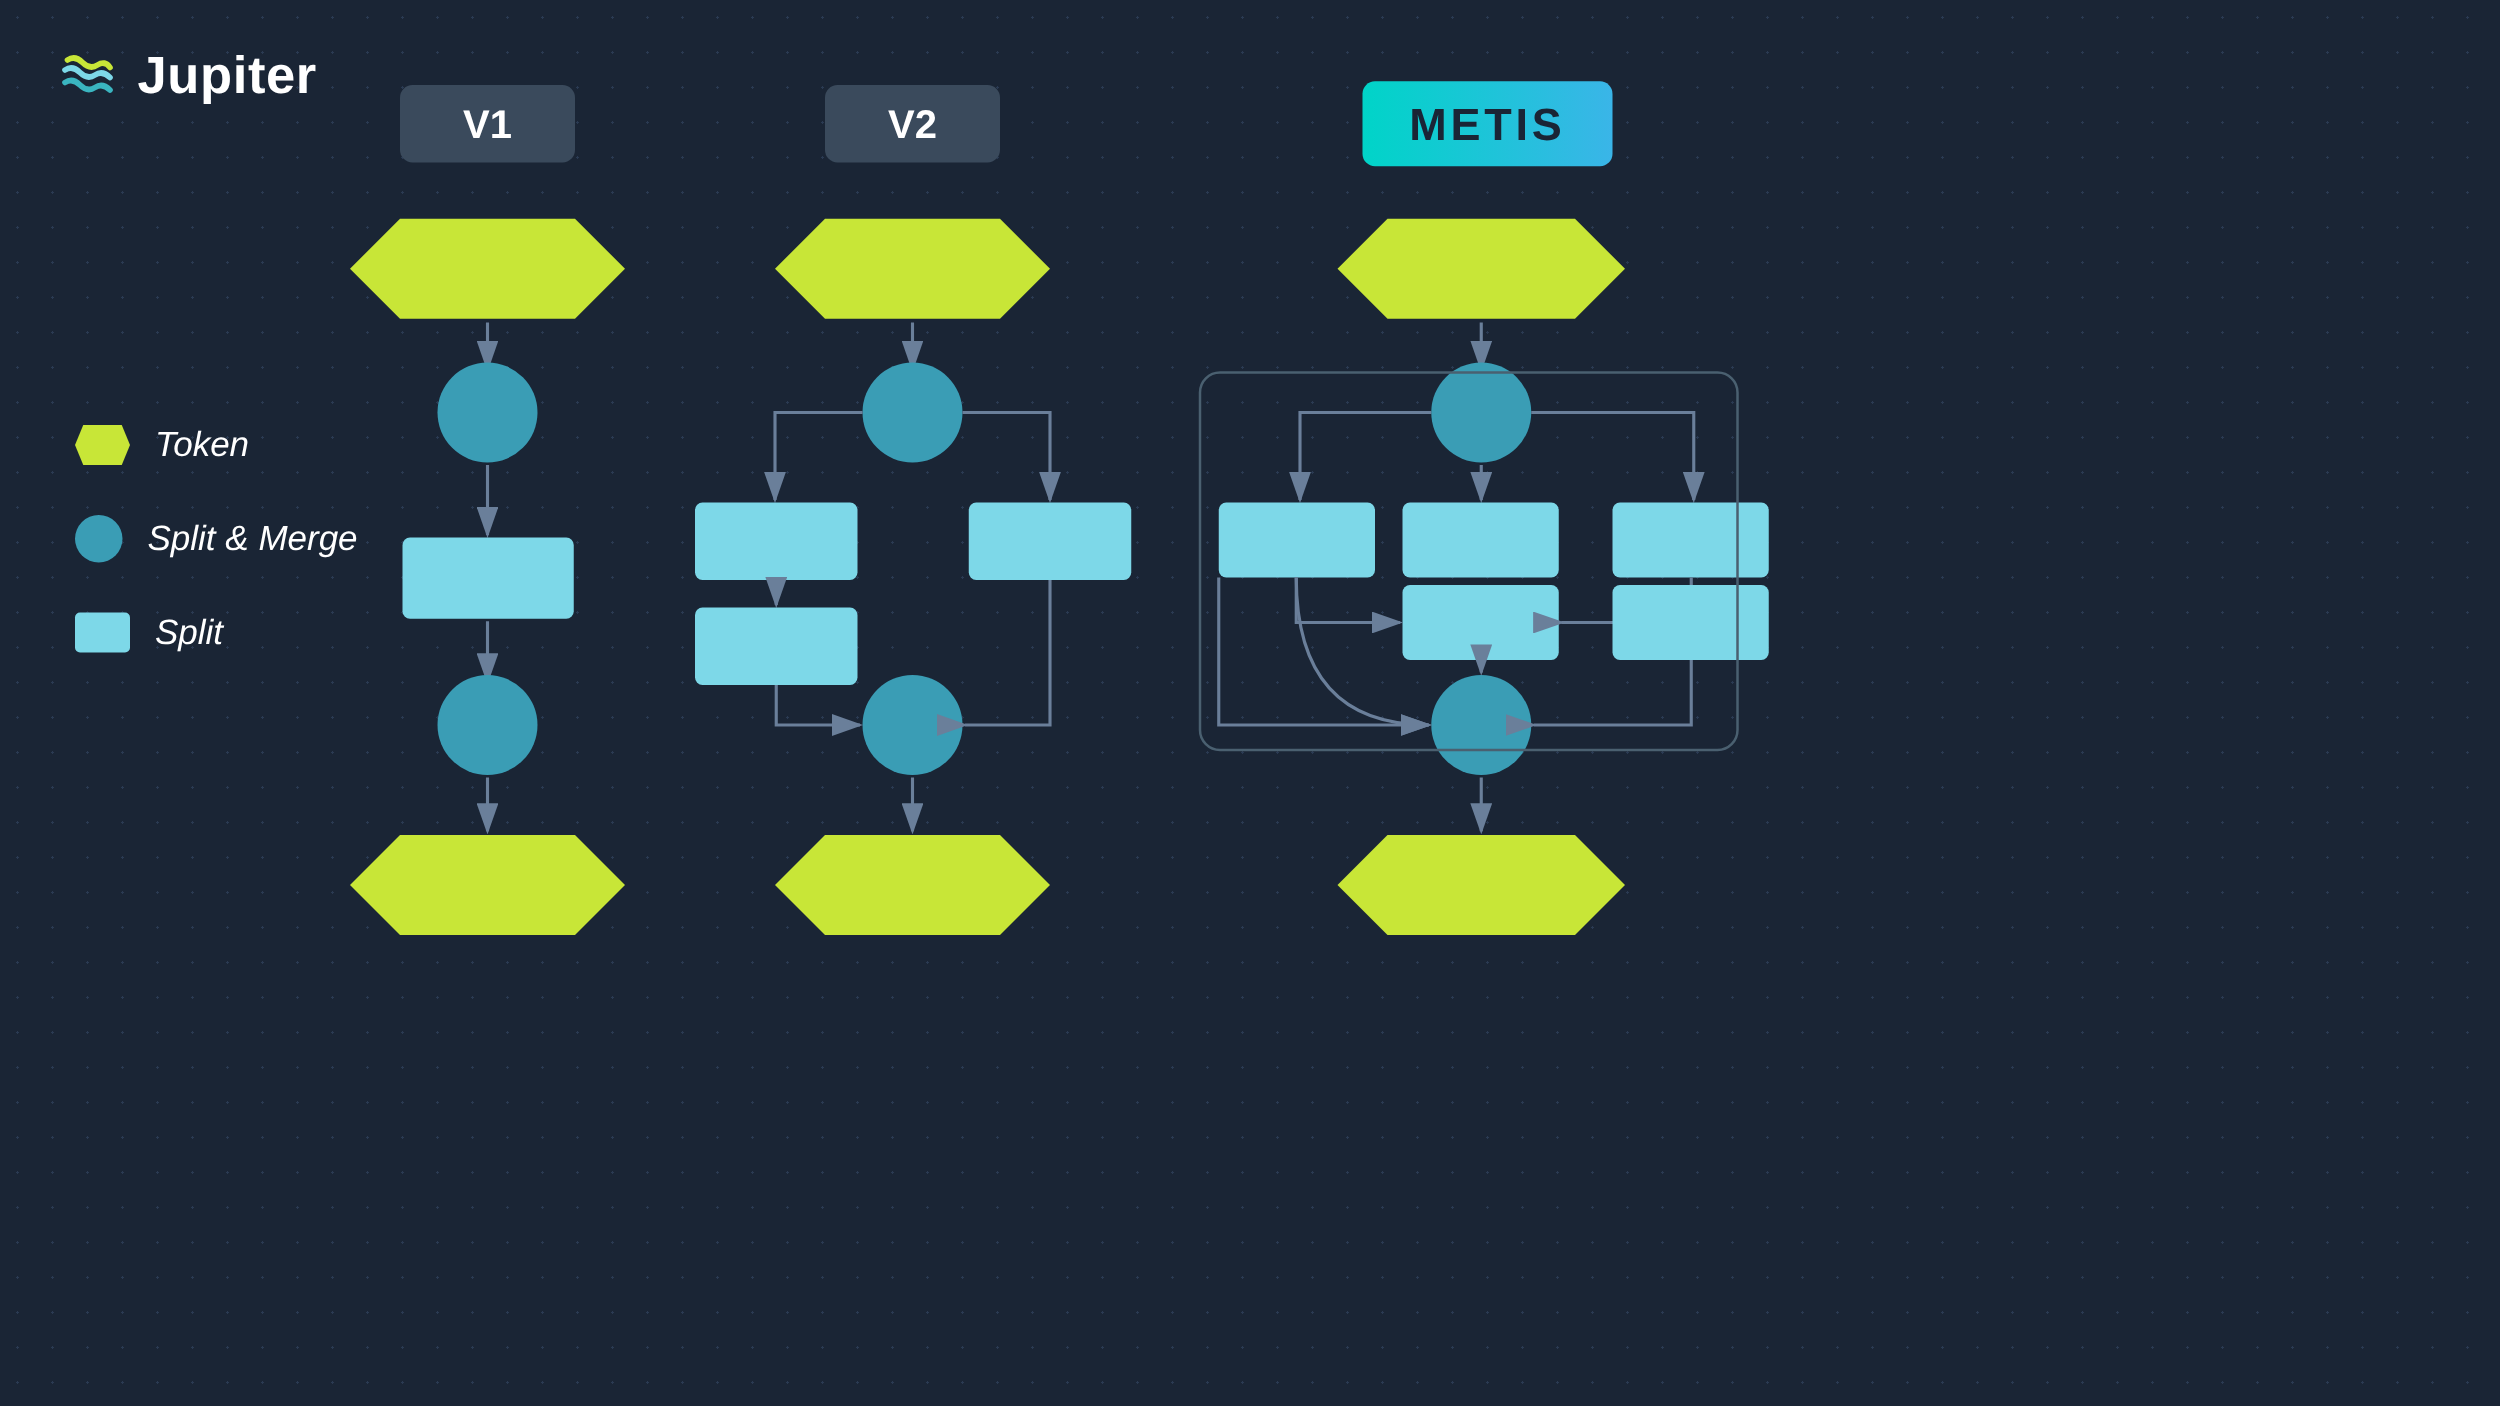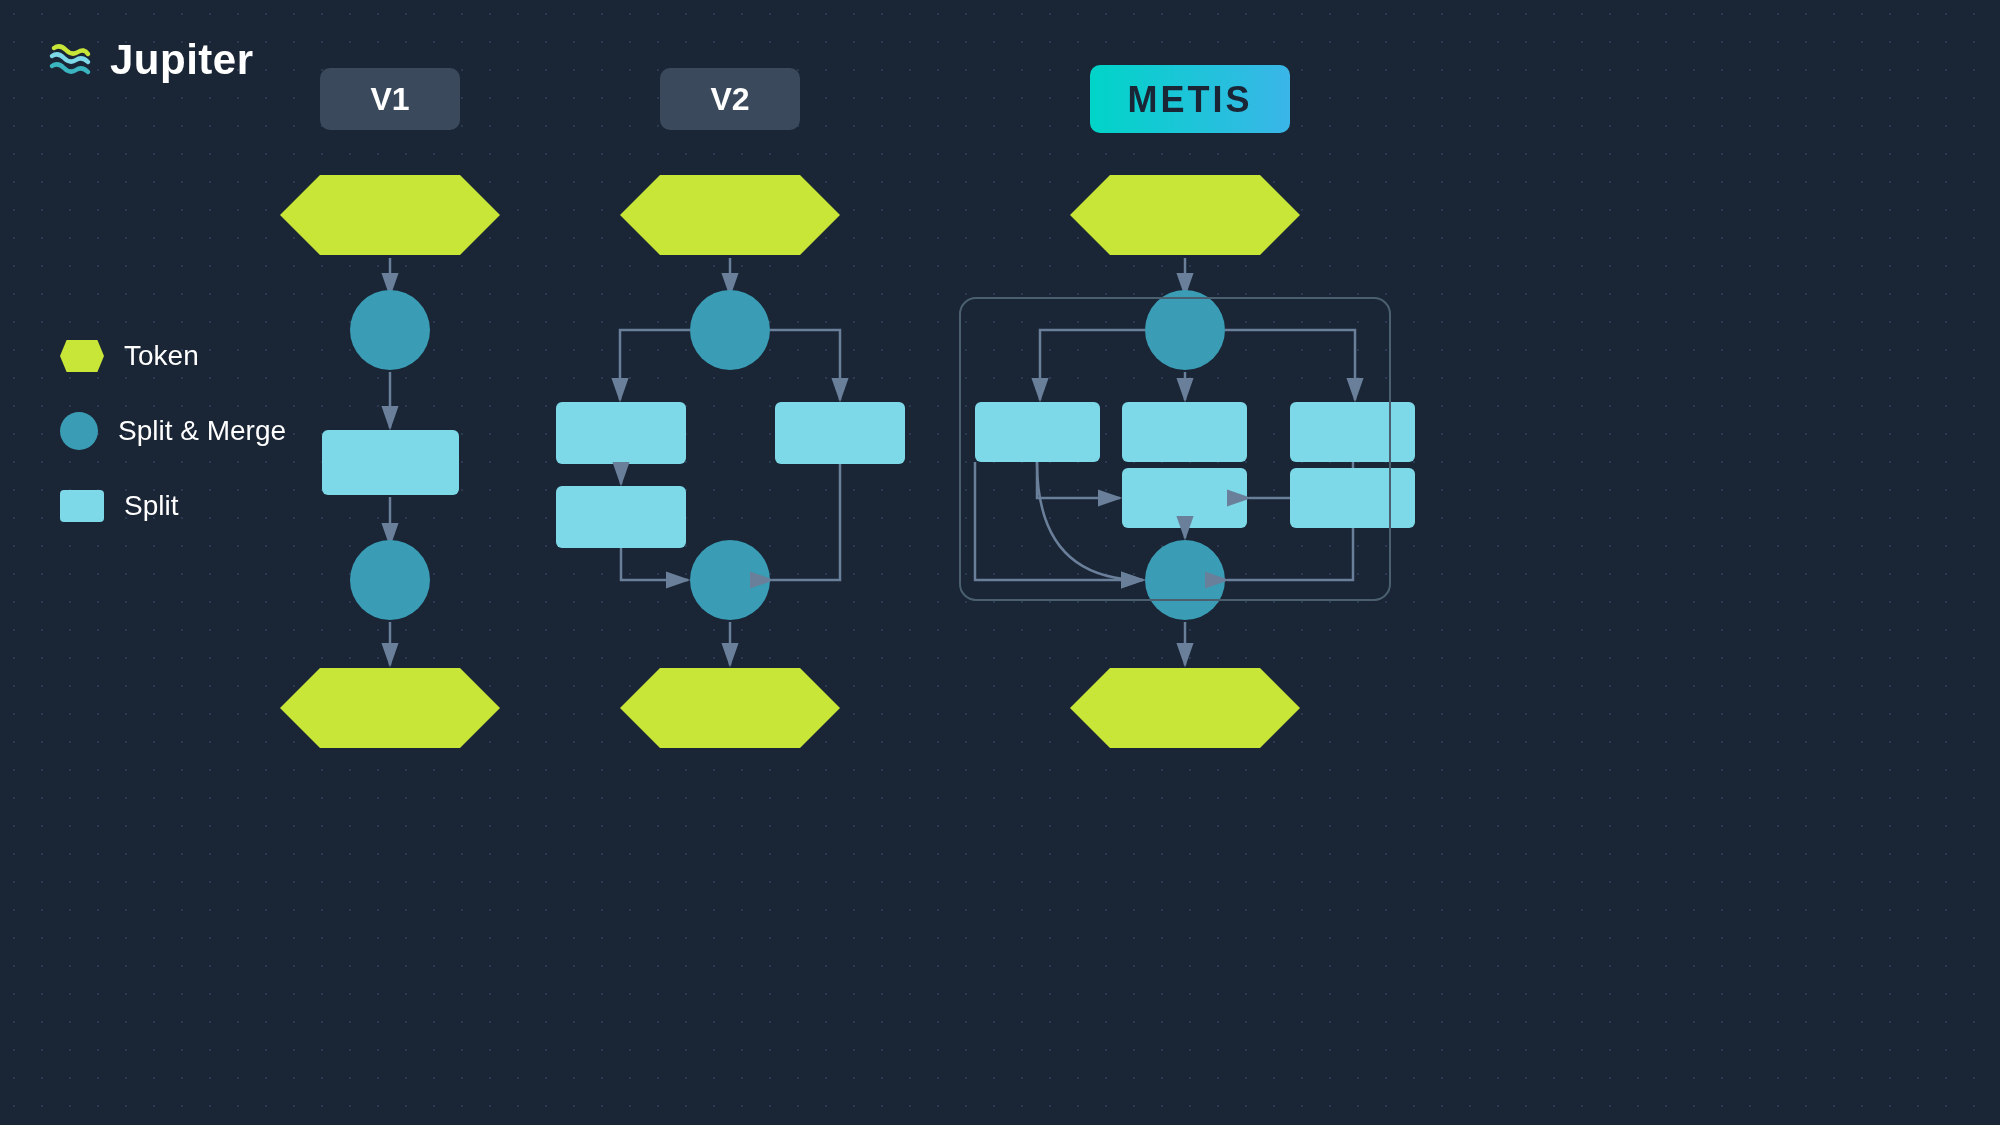--- a/index.html
+++ b/index.html
@@ -43,20 +43,21 @@
       left: 60px;
       display: flex;
       flex-direction: column;
       gap: 40px;
     }
 
     .legend-item {
       display: flex;
       align-items: center;
       gap: 20px;
+      font-style: italic;
     }
 
     .legend-label {
       font-size: 28px;
       color: #ffffff;
       font-weight: 500;
     }
 
     .legend-token {
       width: 44px;

